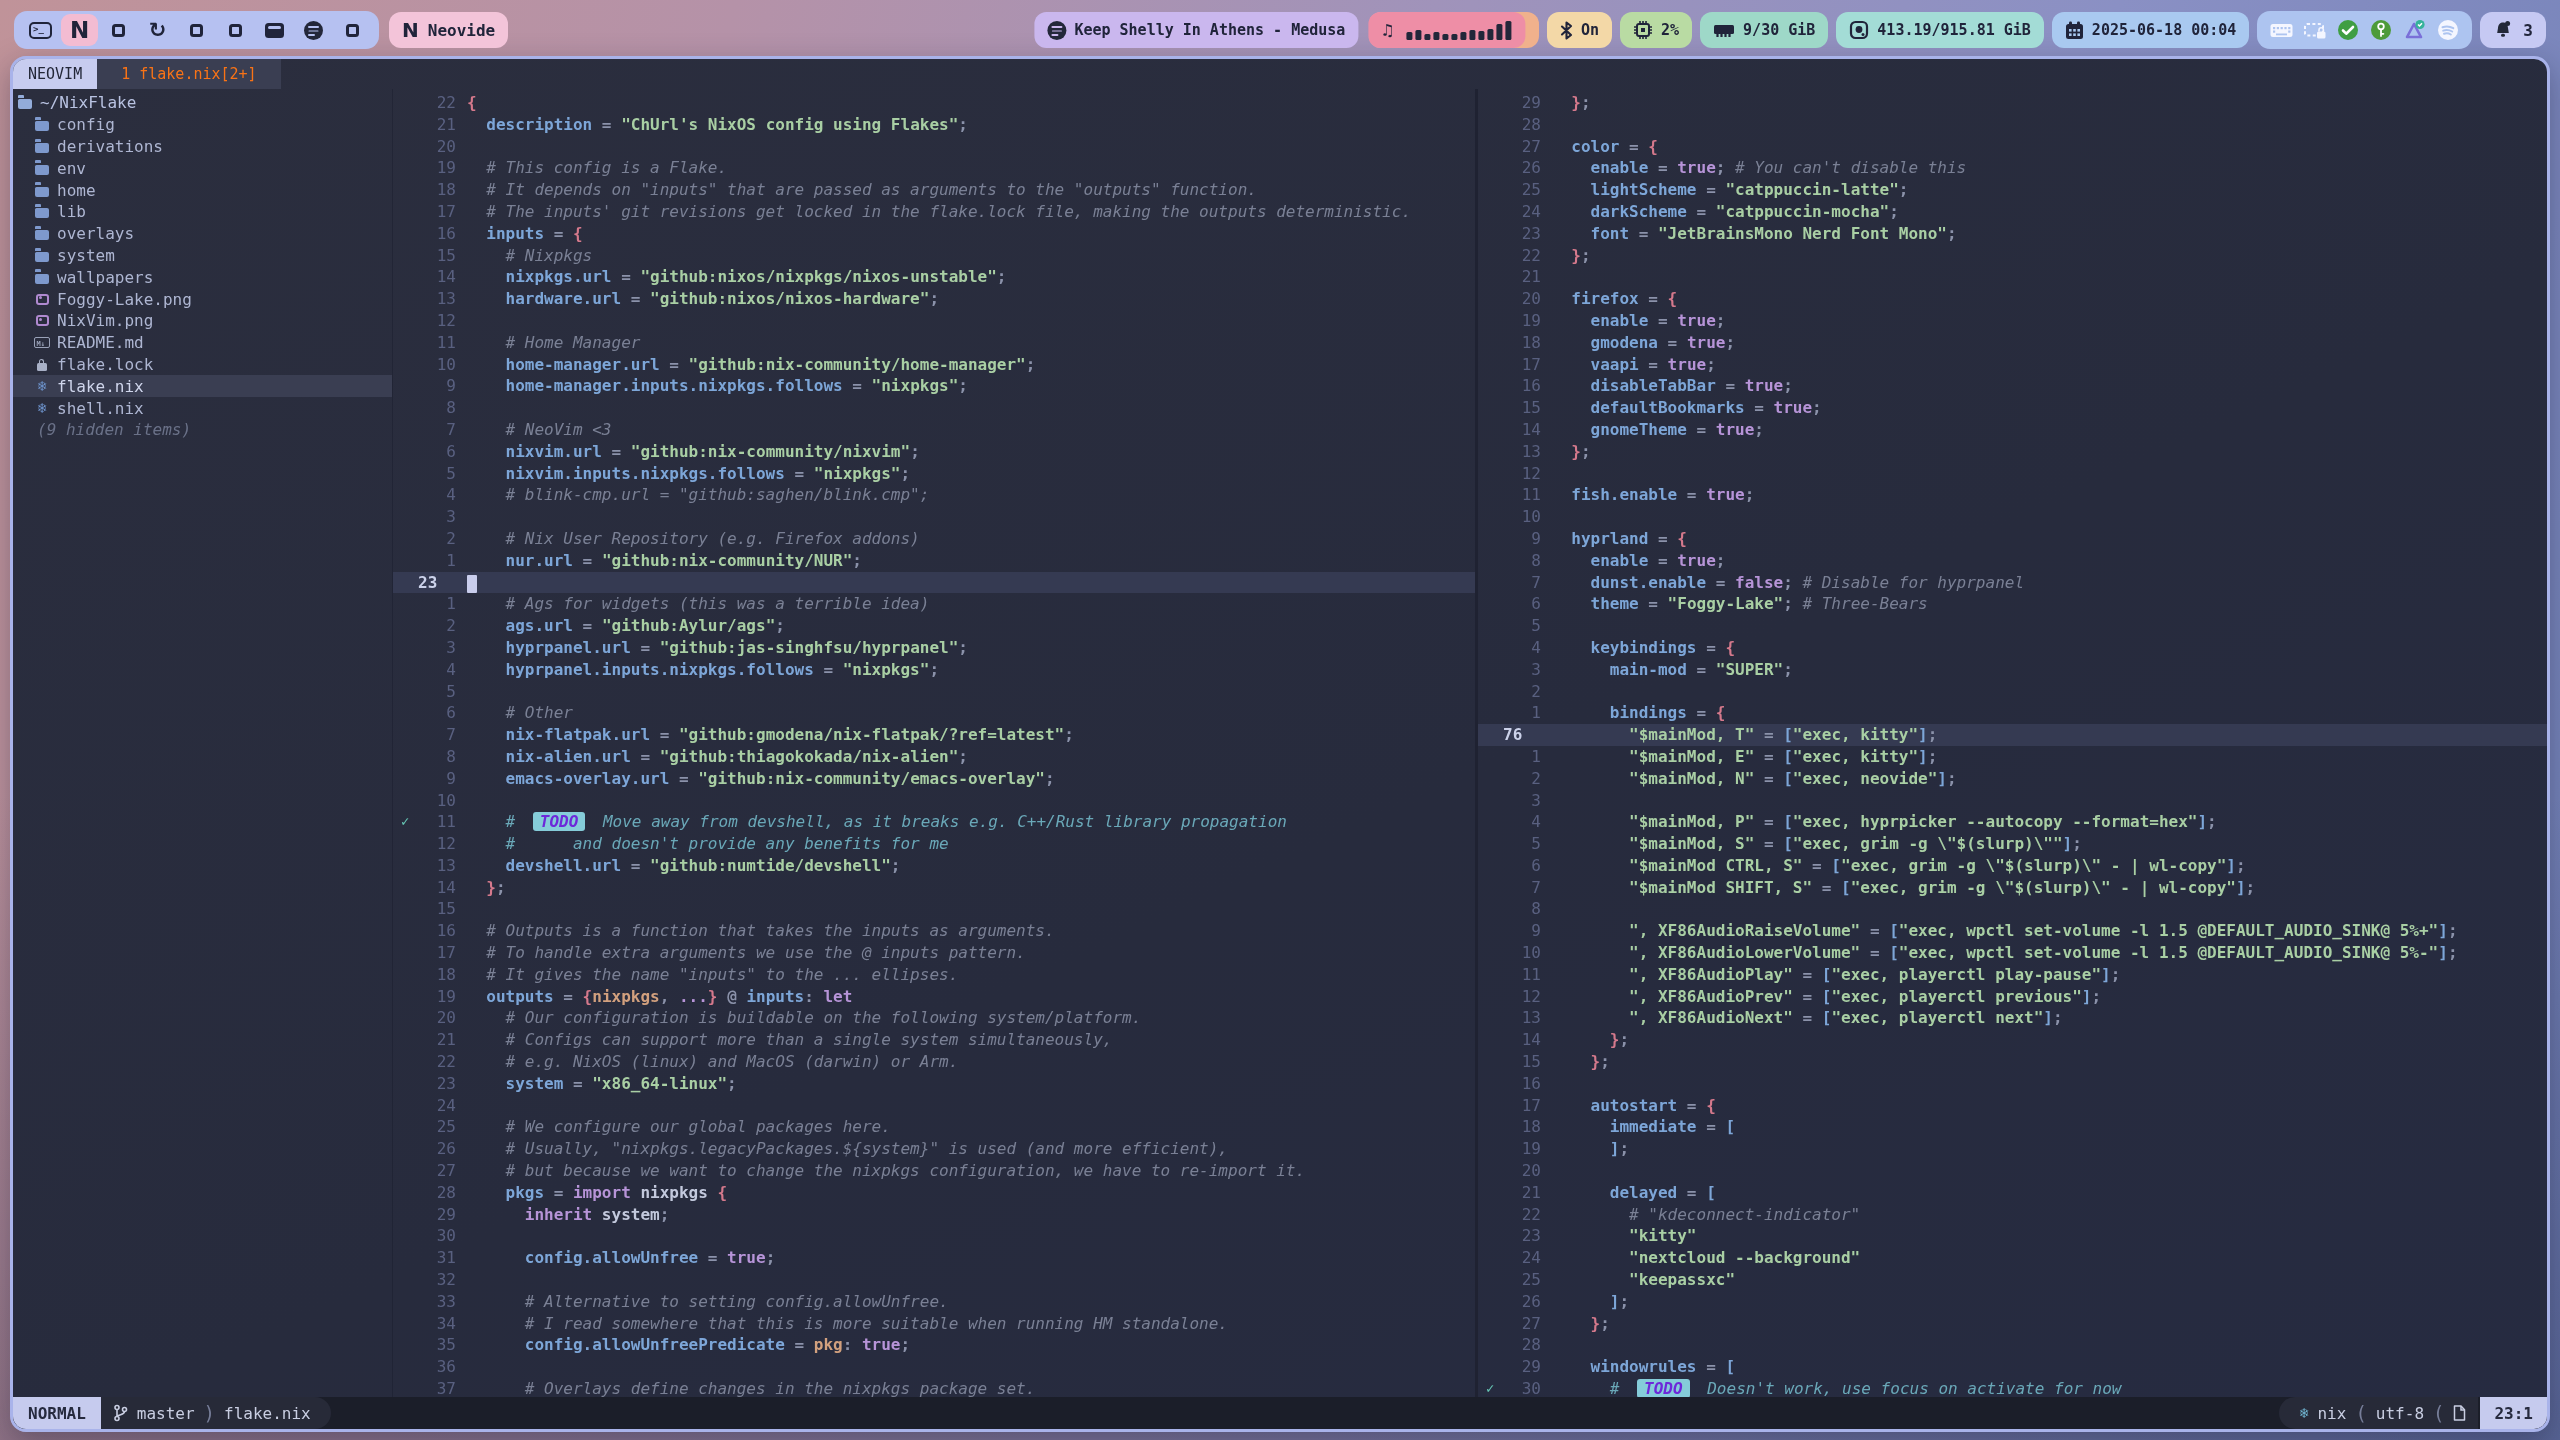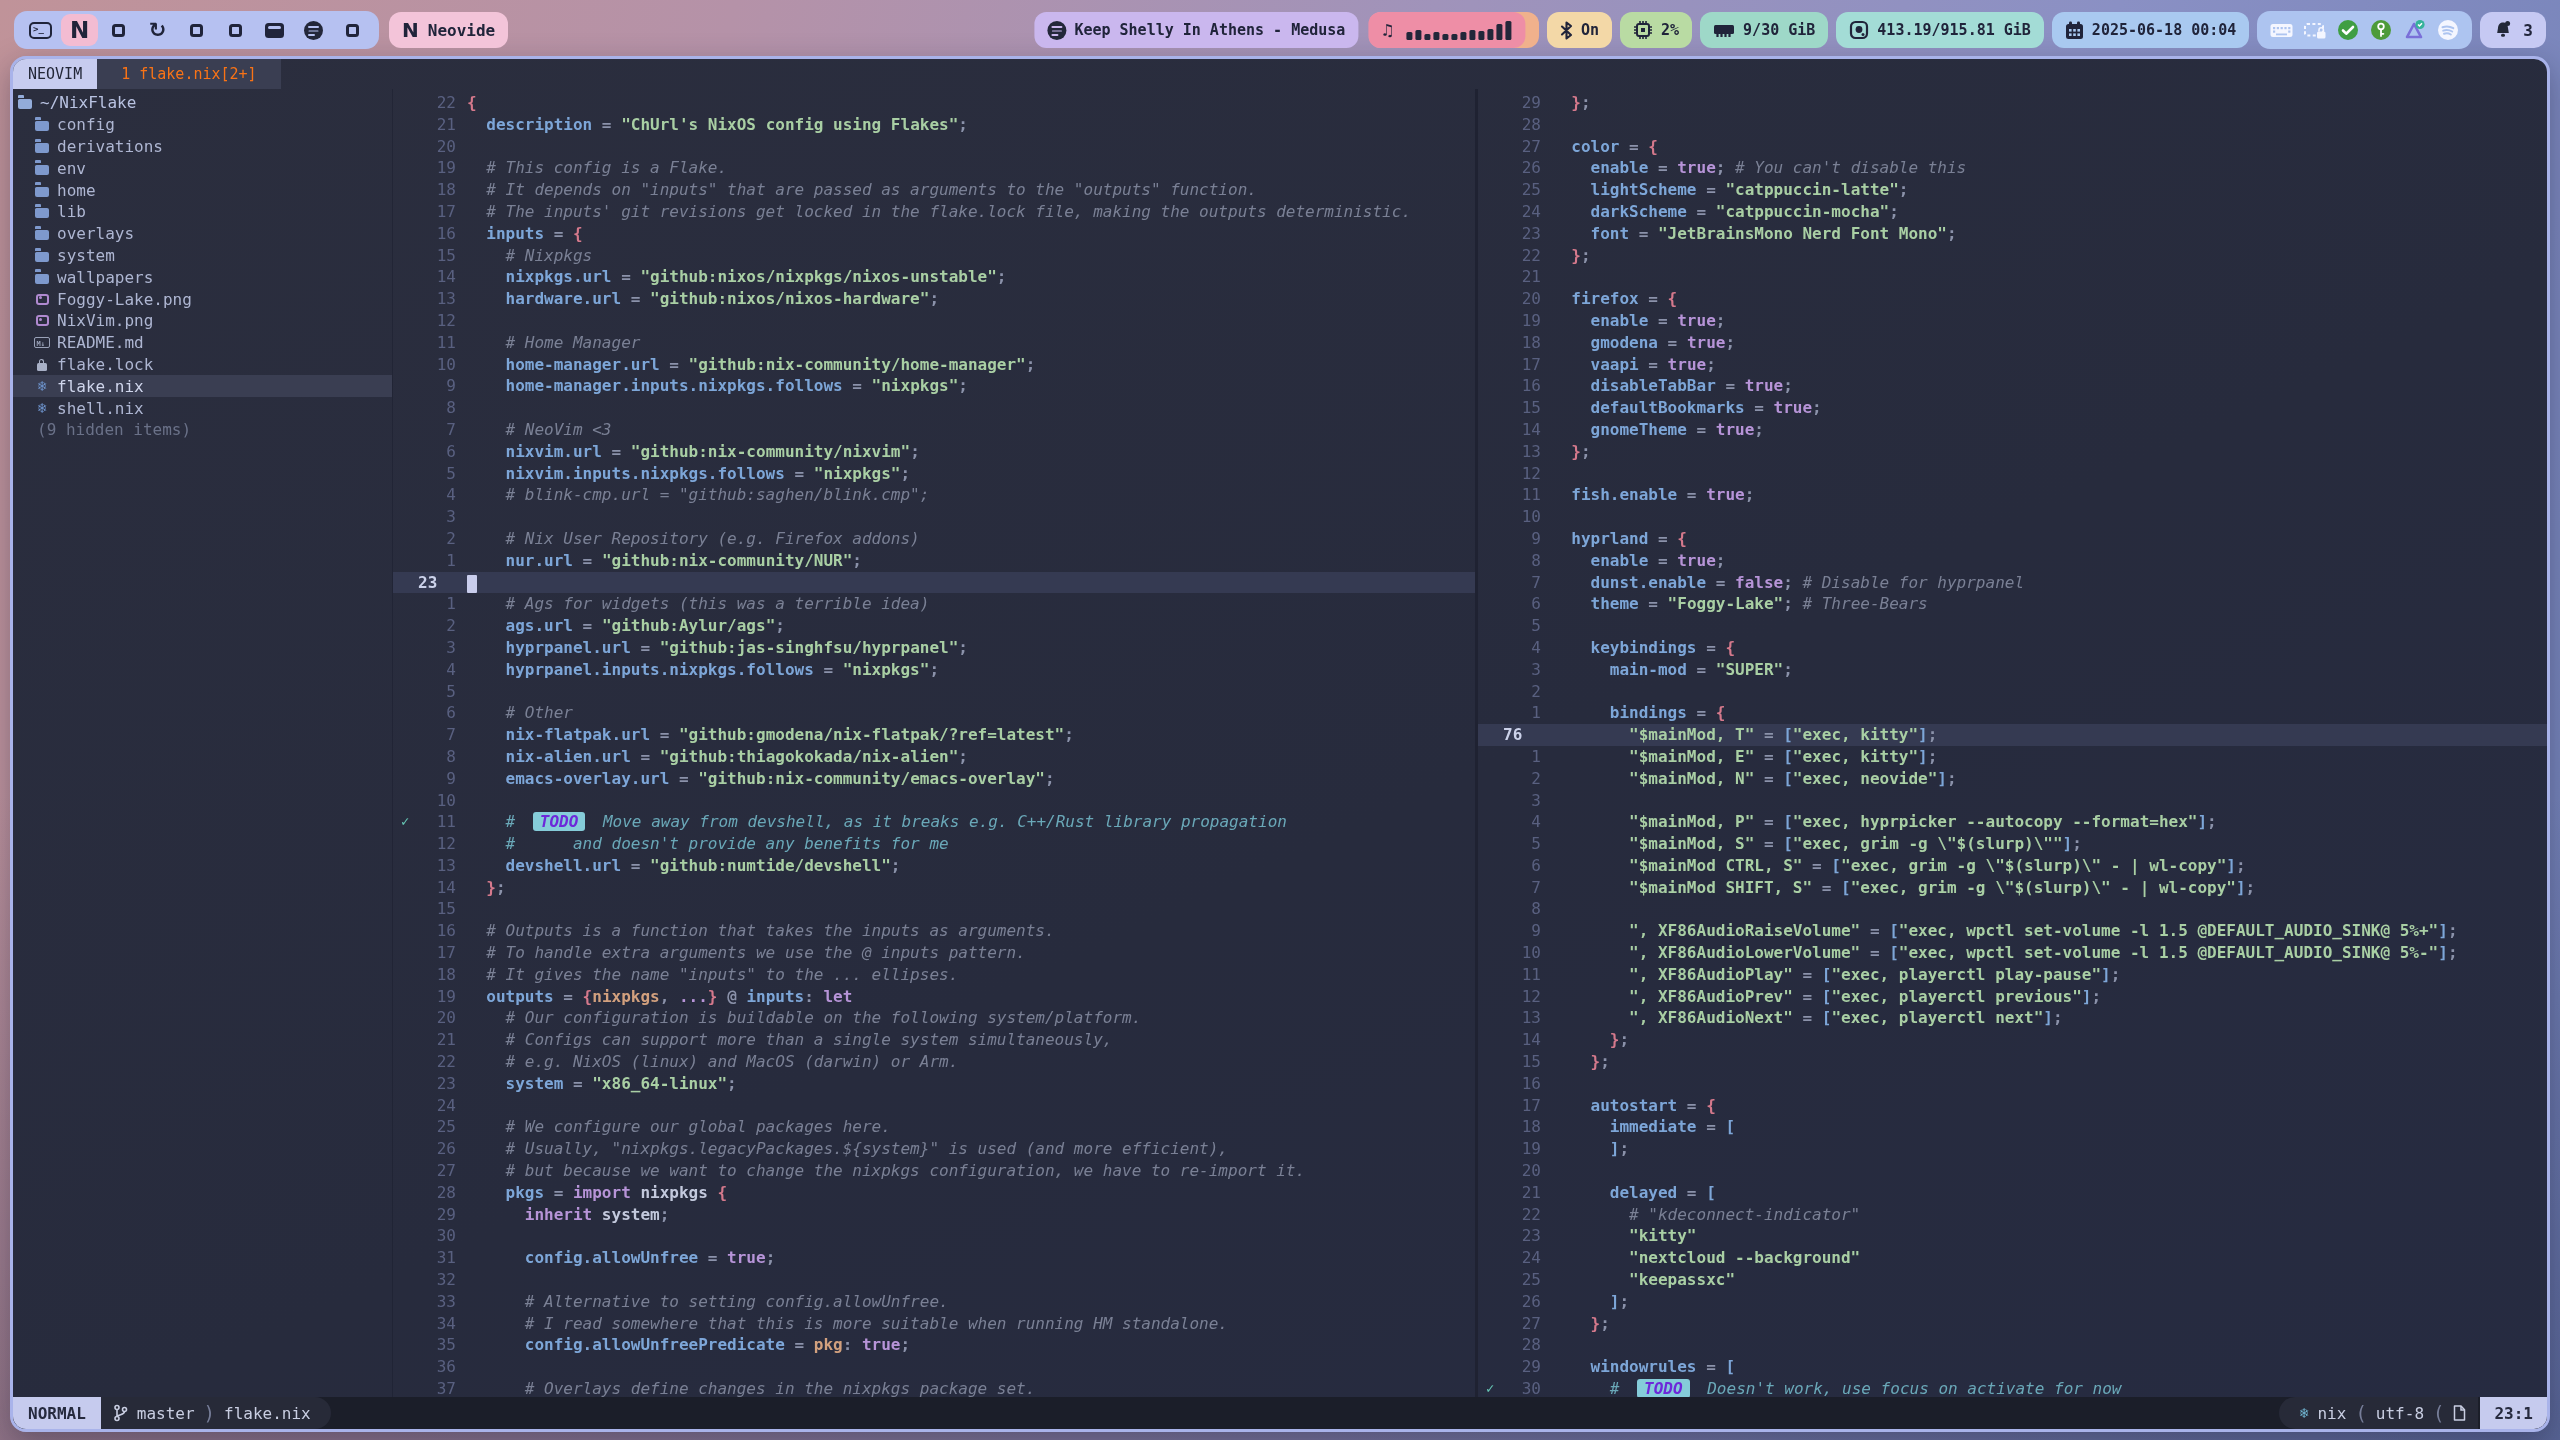--- a/index.html
+++ b/index.html
@@ -50,21 +50,21 @@
     box-sizing:border-box;overflow:hidden;box-shadow:0 10px 30px rgba(25,25,50,.35)}
   .tabline{height:30px;display:flex;align-items:stretch}
   .tab-neovim{background:#c7ccef;color:#232738;font-weight:400;font-size:15px;display:flex;align-items:center;padding:0 15px}
   .tab-buffer{background:#3a3e52;color:#f97316;font-size:15px;display:flex;align-items:center;padding:0 24px}
   .main{position:absolute;top:30px;bottom:32px;left:0;right:0;display:flex;overflow:hidden}
   
   .sidebar{width:379px;flex:none;padding-top:3px;overflow:hidden}
   .trow{height:21.8px;display:flex;align-items:center;padding-left:2px;font-size:16px;color:#aeb6d2;white-space:nowrap}
   .trow.sel{background:#3a3e52;color:#d0d6ec}
   .trow.root{color:#b9c3e2}
-  .trow.muted{color:#6a7188;}
+  .trow.muted{color:#6a7188;font-style:italic}
   .dep{width:17px;flex:none}
   .fic{width:20px;height:21.8px;display:flex;align-items:center;justify-content:center;flex:none;position:relative}
   .tlabel{margin-left:5px}
   .fic-folder::before,.fic-folder-open::before{content:"";width:14px;height:10px;background:#7e99cd;border-radius:1.5px 2px 2px 2px;margin-top:3px}
   .fic-folder::after,.fic-folder-open::after{content:"";position:absolute;top:3px;left:3px;width:6px;height:3px;background:#7e99cd;border-radius:1px 1px 0 0}
   .fic-folder-open::before,.fic-folder-open::after{background:#93acda}
   .fic-image::before{content:"";width:13px;height:11px;border:2px solid #b08ad0;border-radius:3px;box-sizing:border-box}
   .fic-image::after{content:"";position:absolute;width:3px;height:3px;background:#b08ad0;border-radius:50%;top:8px;left:7px}
   .fic-markdown::before{content:"";width:16px;height:11px;border:1.8px solid #9aa2b8;border-radius:2px;box-sizing:border-box}
   .fic-markdown::after{content:"M↓";position:absolute;font:700 7px "DejaVu Sans Mono",monospace;color:#9aa2b8;top:8px;left:4.5px}

